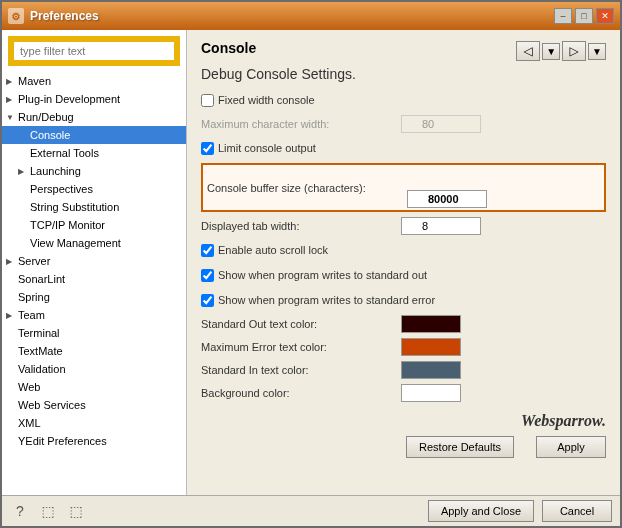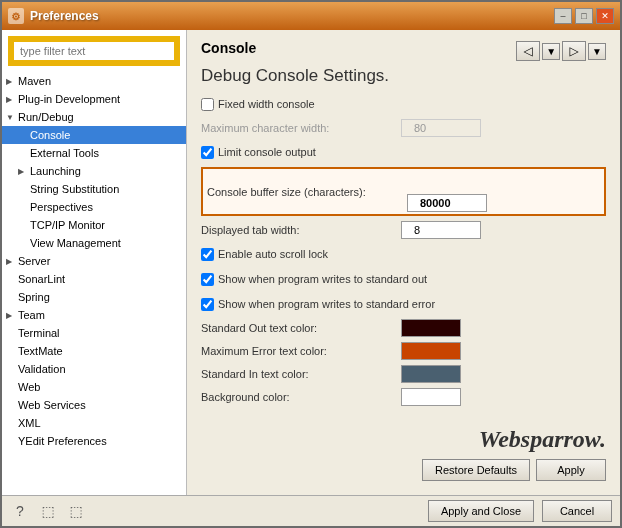--- a/index.html
+++ b/index.html
@@ -121,21 +121,21 @@
       background: #f0ece0;
       overflow-y: auto;
     }
     .panel-title {
       font-size: 14px;
       font-weight: bold;
       color: #000;
       margin-bottom: 6px;
     }
     .panel-subtitle {
-      font-size: 17px;
+      font-size: 14px;
       color: #333;
       margin-bottom: 8px;
     }
     .setting-row {
       display: flex;
       align-items: center;
       margin-bottom: 5px;
       font-size: 11px;
       min-height: 20px;
     }
@@ -161,21 +161,21 @@
       font-size: 11px;
     }
     .field-label {
       width: 200px;
       color: #333;
       font-size: 11px;
     }
     .field-label.disabled { color: #999; }
     .field-input {
       border: 1px solid #999;
-      padding: 1px 12px;
+      padding: 1px 20px;
       font-size: 11px;
       background: white;
       width: 80px;
       height: 18px;
     }
     .field-input:disabled {
       background: #f0ece0;
       color: #999;
       border-color: #ccc;
     }
@@ -207,31 +207,31 @@
     }
     .color-swatch {
       width: 60px;
       height: 18px;
       border: 1px solid #999;
       cursor: pointer;
     }
     .watermark {
       text-align: right;
       font-family: "Georgia", serif;
-      font-size: 24px;
+      font-size: 16px;
       color: #333;
       font-style: italic;
-      margin-top: 20px;
+      margin-top: 10px;
       margin-bottom: 6px;
     }
     .watermark span { font-weight: bold; }
     .restore-row {
       display: flex;
       justify-content: flex-end;
-      gap: 6px;
+      gap: 22px;
     }
     .btn {
       padding: 4px 12px;
       font-size: 11px;
       background: linear-gradient(to bottom, #f5f3ee, #ddd8cc);
       border: 1px solid #888;
       cursor: pointer;
       color: #000;
       min-width: 70px;
     }
@@ -293,25 +293,25 @@
           <div class="tree-item tree-indent-1">
             <span class="tree-arrow"></span>
             <span>External Tools</span>
           </div>
           <div class="tree-item tree-indent-1">
             <span class="tree-arrow">▶</span>
             <span>Launching</span>
           </div>
           <div class="tree-item tree-indent-1">
             <span class="tree-arrow"></span>
+            <span>Perspectives</span>
+          </div>
+          <div class="tree-item tree-indent-1">
+            <span class="tree-arrow"></span>
             <span>String Substitution</span>
-          </div>
-          <div class="tree-item tree-indent-1">
-            <span class="tree-arrow"></span>
-            <span>Perspectives</span>
           </div>
           <div class="tree-item tree-indent-1">
             <span class="tree-arrow"></span>
             <span>TCP/IP Monitor</span>
           </div>
           <div class="tree-item tree-indent-1">
             <span class="tree-arrow"></span>
             <span>View Management</span>
           </div>
           <div class="tree-item">

